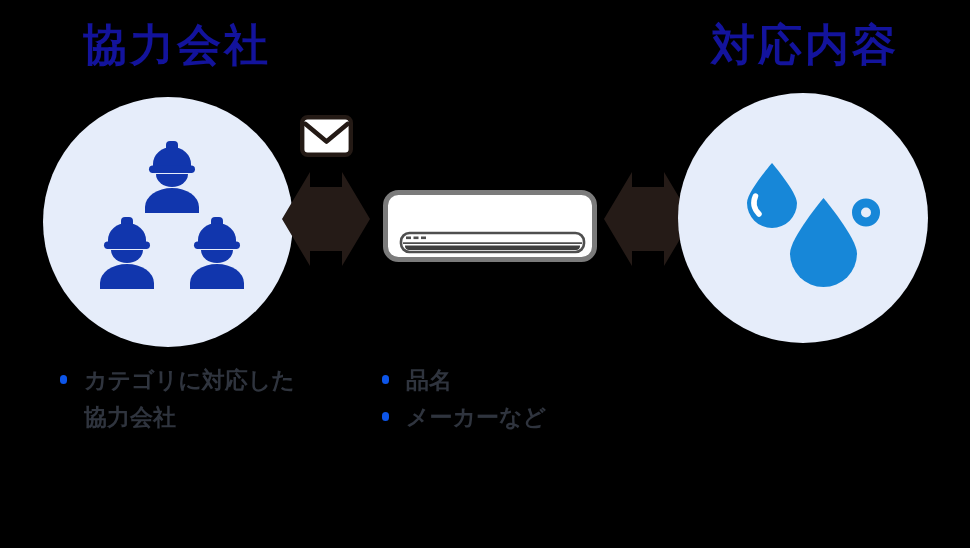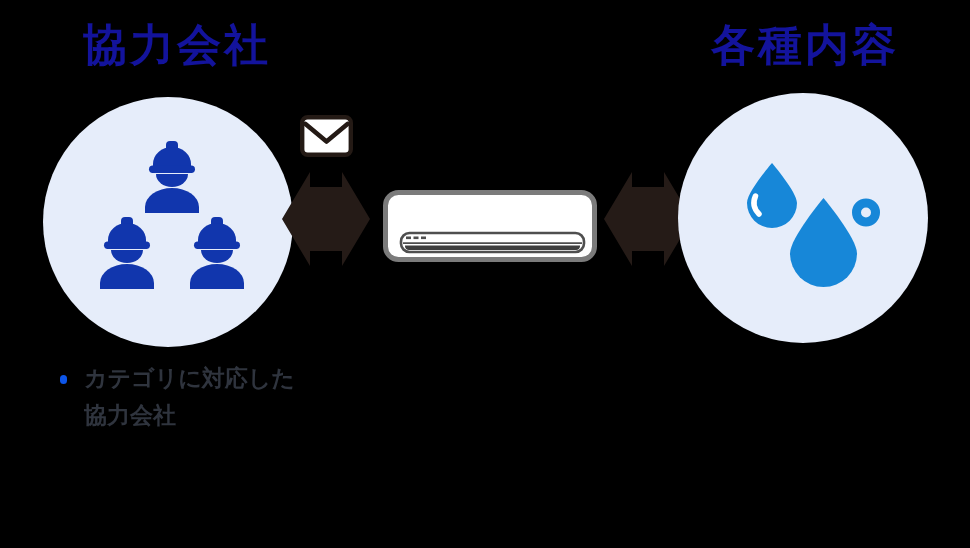--- a/index.html
+++ b/index.html
@@ -36,21 +36,21 @@
   .circle{
     position:absolute;
     width:250px;height:250px;
     border-radius:50%;
     background:var(--circle-bg);
   }
   .abs{position:absolute;}
   ul.blist{
     position:absolute;
     list-style:none;
-    margin:0;padding:0;font-family:Liberation Mono, monospace;
+    margin:0;padding:0;
   }
   ul.blist li{
     display:flex;
     align-items:flex-start;
     min-height:37px;
   }
   .dot{
     flex:0 0 auto;
     width:7px;height:9px;
     border-radius:3.5px;
@@ -66,21 +66,21 @@
     color:var(--text-dark);
   }
   .btext.wrap{max-width:214px;word-break:break-all;}
 </style>
 </head>
 <body>
 
 <div class="canvas">
 
   <div class="col-title" style="left:83px;top:23px;">協力会社</div>
-  <div class="col-title" style="left:711px;top:23px;">各種内容</div>
+  <div class="col-title" style="left:711px;top:23px;">対応内容</div>
 
   <div class="circle" style="left:43px;top:97px;">
     <svg class="abs" style="left:0;top:0;" width="250" height="250" viewBox="0 0 250 250" aria-hidden="true">
       <defs>
         <g id="worker">
           <rect x="26" y="0" width="12" height="12" rx="4" fill="var(--worker-blue)"></rect>
           <path d="M13,26 v-3 a19,17 0 0 1 38,0 v3 z" fill="var(--worker-blue)"></path>
           <rect x="9" y="24.5" width="46" height="7.5" rx="3.7" fill="var(--worker-blue)"></rect>
           <path d="M16,33 a16,13 0 0 0 32,0 z" fill="var(--worker-blue)"></path>
           <path d="M5,72 v-6 a27,19 0 0 1 54,0 v6 z" fill="var(--worker-blue)"></path>
@@ -124,15 +124,25 @@
     </svg>
   </div>
 
   <ul class="blist" style="left:60px;top:362px;width:260px;">
     <li>
       <span class="dot"></span>
       <span class="btext wrap">カテゴリに対応した協力会社</span>
     </li>
   </ul>
 
+  <ul class="blist" style="left:382px;top:362px;width:240px;">
+    <li>
+      <span class="dot"></span>
+      <span class="btext">品名</span>
+    </li>
+    <li>
+      <span class="dot"></span>
+      <span class="btext">メーカーなど</span>
+    </li>
+  </ul>
 
 
 </div>
 
 </body></html>

